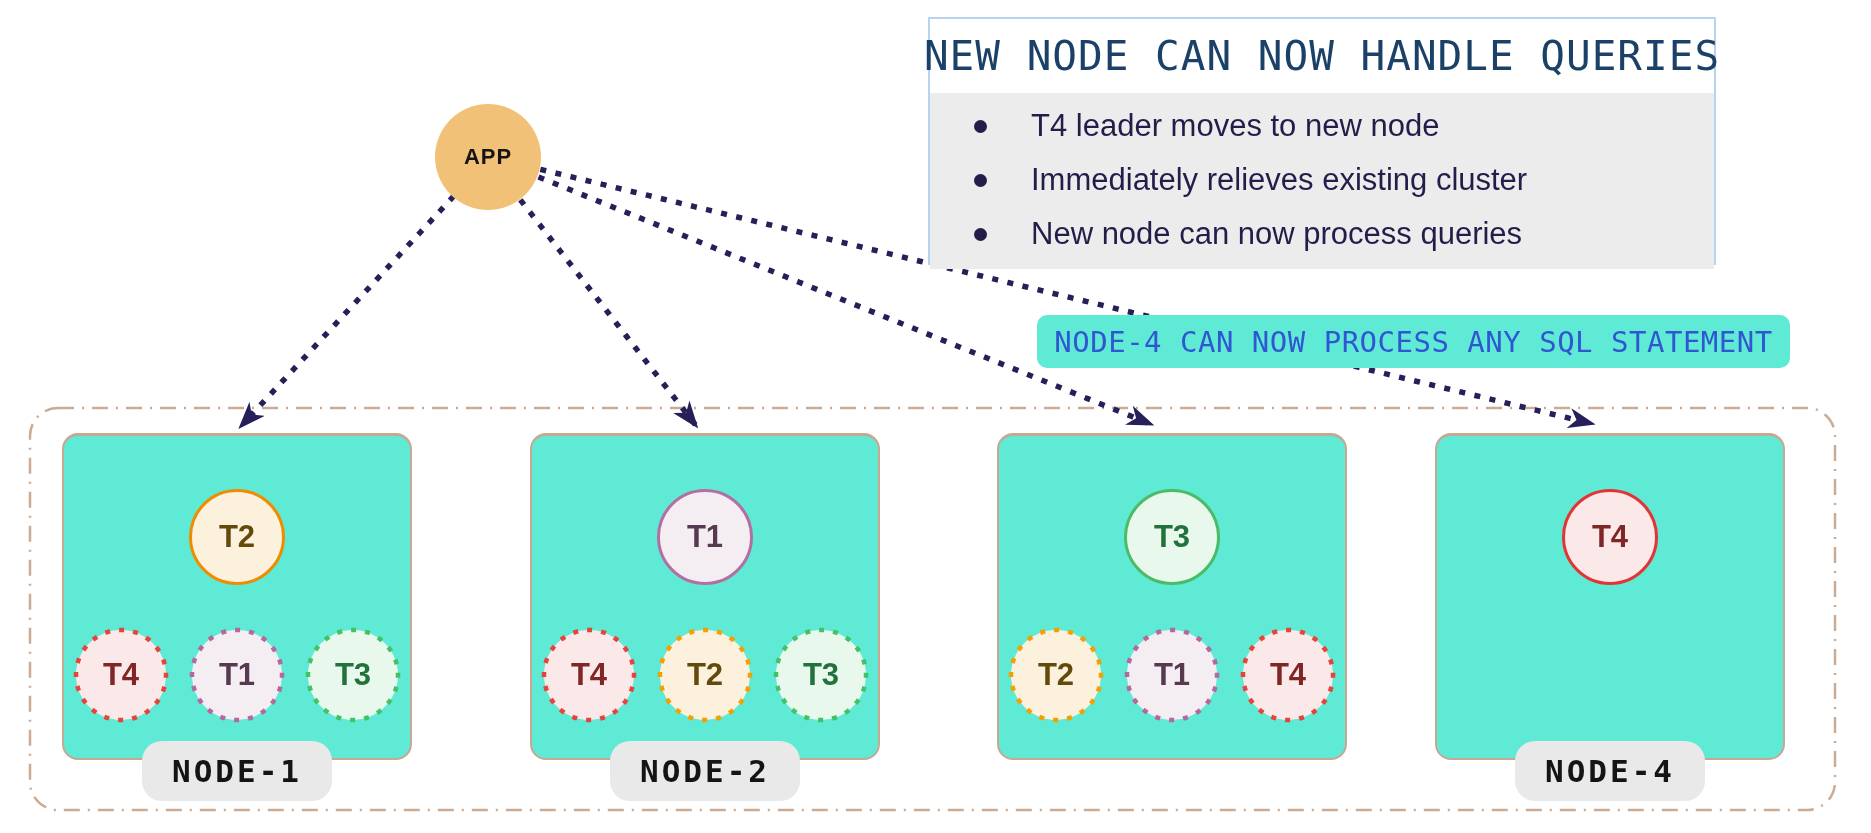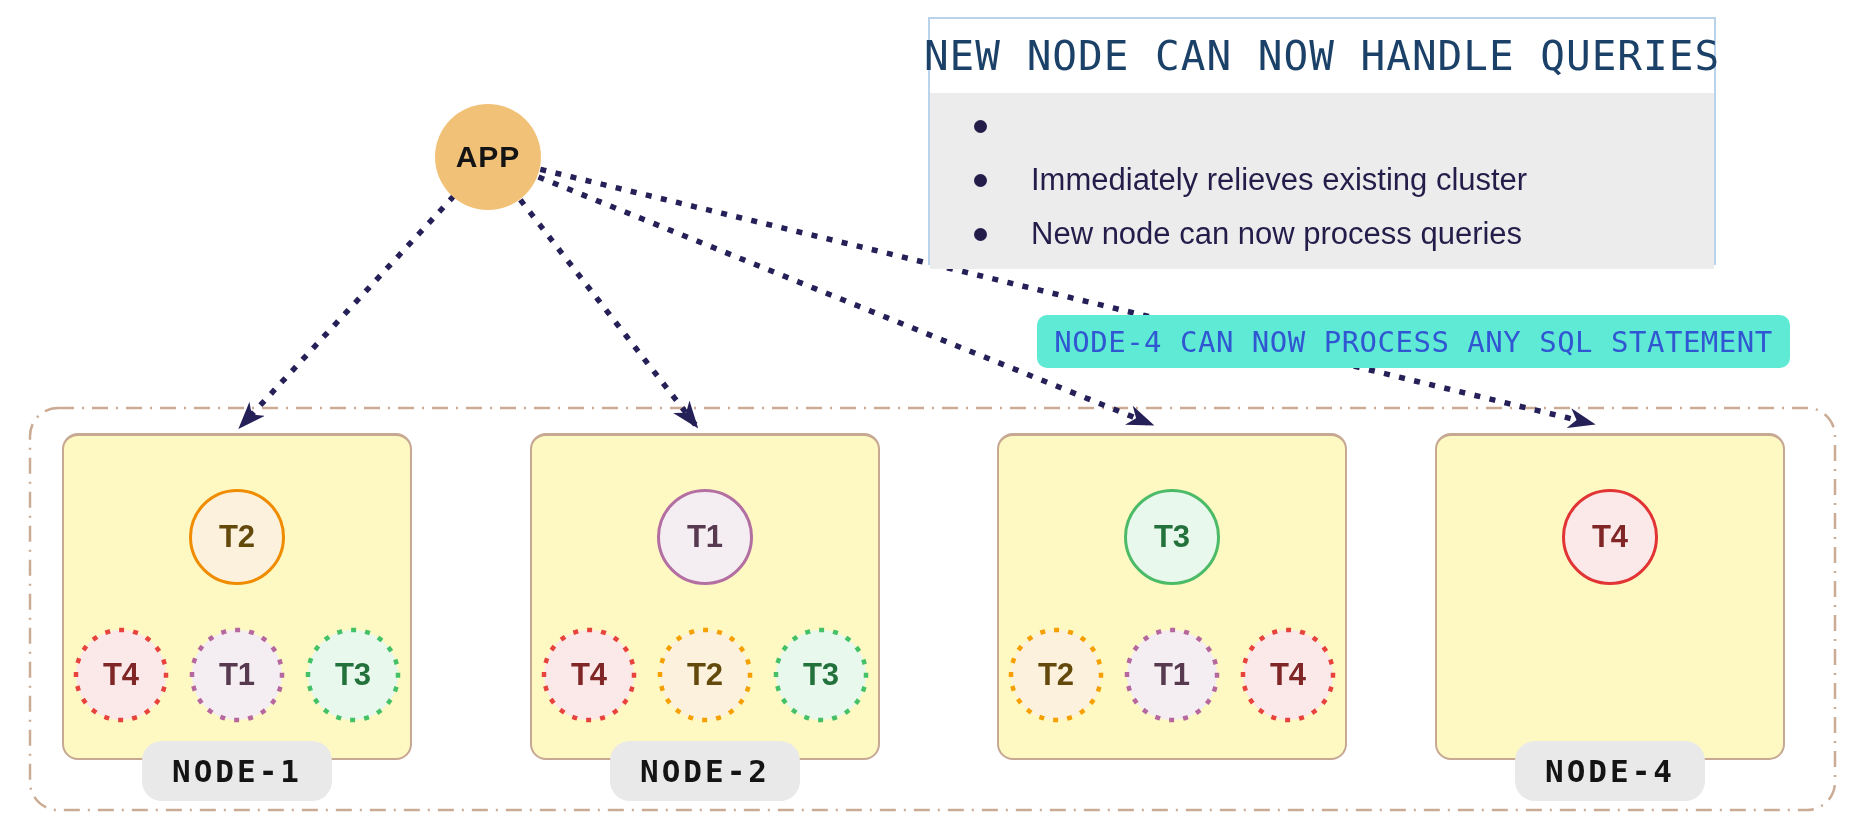--- a/index.html
+++ b/index.html
@@ -6,39 +6,39 @@
   body{font-family:"Liberation Sans", sans-serif;}
   .stage{position:relative;width:1871px;height:833px;background:#ffffff;overflow:hidden;}
   .mono{font-family:"DejaVu Sans Mono","Liberation Mono",monospace;}
 
   
   svg.layer{position:absolute;left:0;top:0;z-index:1;}
 
   
   .app-circle{position:absolute;left:435px;top:104px;width:106px;height:106px;border-radius:50%;
     background:#f2c178;display:flex;align-items:center;justify-content:center;z-index:2;}
-  .app-circle span{font-size:30px;font-weight:bold;color:#141414;letter-spacing:1px;}
+  .app-circle span{font-size:22px;font-weight:bold;color:#141414;letter-spacing:1px;}
 
   
   .info-box{position:absolute;left:928px;top:17px;width:788px;height:248px;border:2px solid #b9d3ec;
     box-sizing:border-box;background:#ffffff;z-index:3;}
   .info-title{height:74px;display:flex;align-items:center;justify-content:center;background:#ffffff;}
   .info-title span{font-size:41px;font-weight:500;color:#1b4168;letter-spacing:1px;white-space:nowrap;}
   .info-body{background:#ececec;height:170px;padding-top:6px;}
   .bullet-row{display:flex;align-items:center;height:54px;padding-left:44px;}
   .bullet-dot{width:13px;height:13px;border-radius:50%;background:#241d4a;margin-right:44px;flex:0 0 auto;}
   .bullet-row span.txt{font-size:31px;color:#241d4a;}
 
   
   .callout{position:absolute;left:1037px;top:315px;width:753px;height:53px;background:#5eead4;border-radius:10px;
     display:flex;align-items:center;justify-content:center;z-index:3;}
   .callout span{font-size:29px;font-weight:500;color:#3156d2;letter-spacing:0.5px;white-space:nowrap;}
 
   
-  .node-box{position:absolute;top:433px;width:350px;height:327px;background:#fef9c3;
+  .node-box{position:absolute;top:433px;width:350px;height:327px;background:#5eead4;
     border:2px solid #c6a893;border-top-width:3px;border-radius:16px;box-sizing:border-box;z-index:2;}
   .node-1{left:62px;} .node-2{left:530px;} .node-3{left:997px;} .node-4{left:1435px;}
 
   .node-pill{position:absolute;left:50%;transform:translateX(-50%);top:305px;height:40px;padding:10px 30px;
     background:#e9e9e9;border-radius:20px;display:flex;align-items:center;justify-content:center;z-index:4;}
   .node-pill span{font-size:31px;font-weight:bold;color:#141414;letter-spacing:3px;white-space:nowrap;}
 
   
   .circle{position:absolute;width:96px;height:96px;display:flex;align-items:center;justify-content:center;box-sizing:border-box;}
   .circle .lbl{font-size:31px;font-weight:bold;z-index:1;}
@@ -74,20 +74,21 @@
     <span>APP</span>
   </div>
 
   <div class="info-box">
     <div class="info-title">
       <span class="mono">NEW NODE CAN NOW HANDLE QUERIES</span>
     </div>
     <div class="info-body">
       <div class="bullet-row">
         <span class="bullet-dot"></span>
+        <span class="txt">T4 leader moves to new node</span>
       </div>
       <div class="bullet-row">
         <span class="bullet-dot"></span>
         <span class="txt">Immediately relieves existing cluster</span>
       </div>
       <div class="bullet-row">
         <span class="bullet-dot"></span>
         <span class="txt">New node can now process queries</span>
       </div>
     </div>

